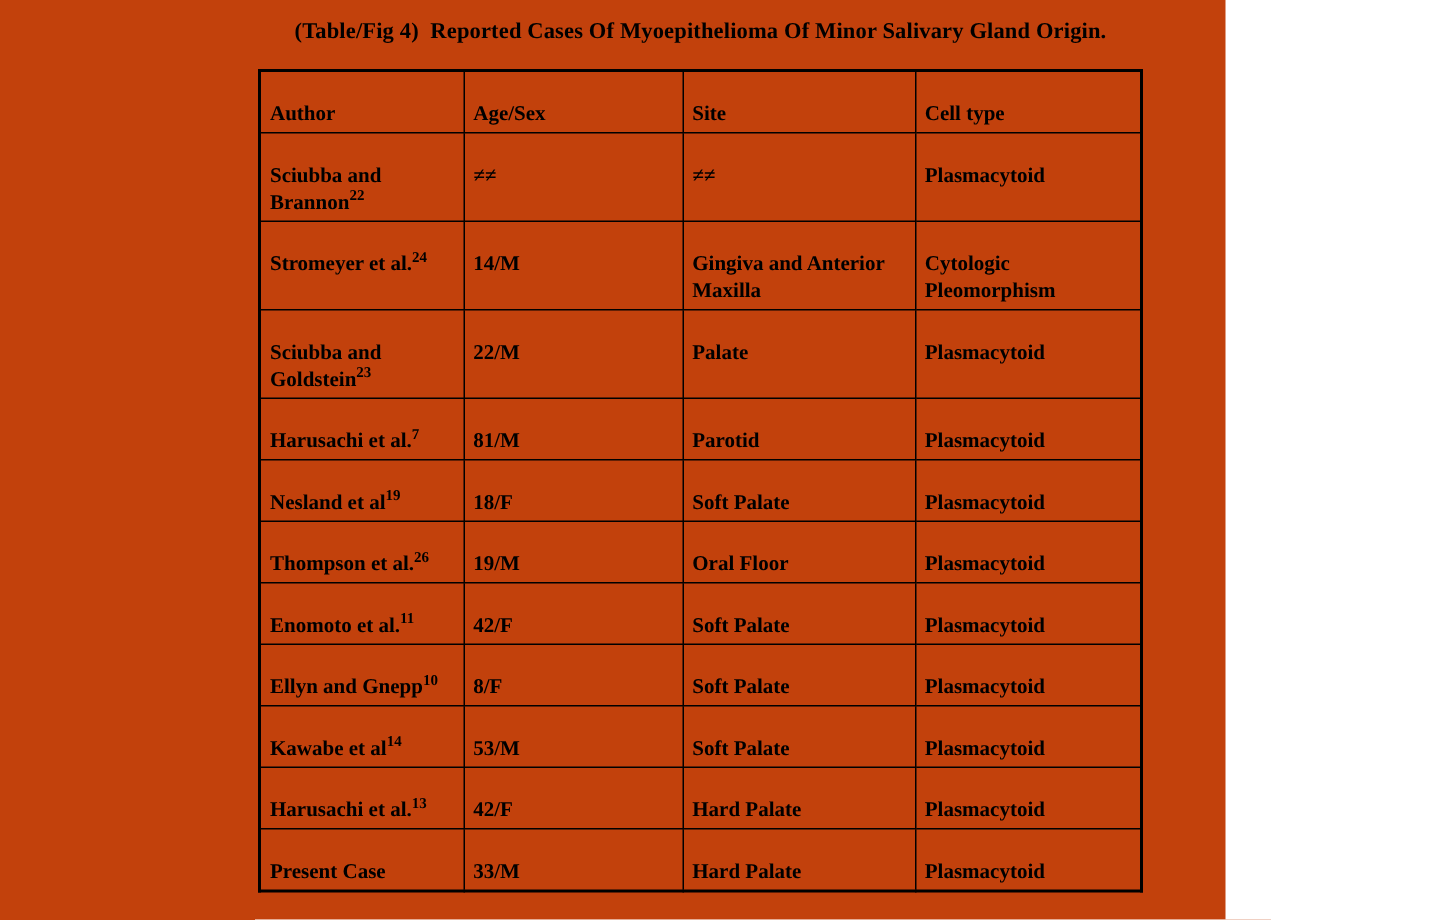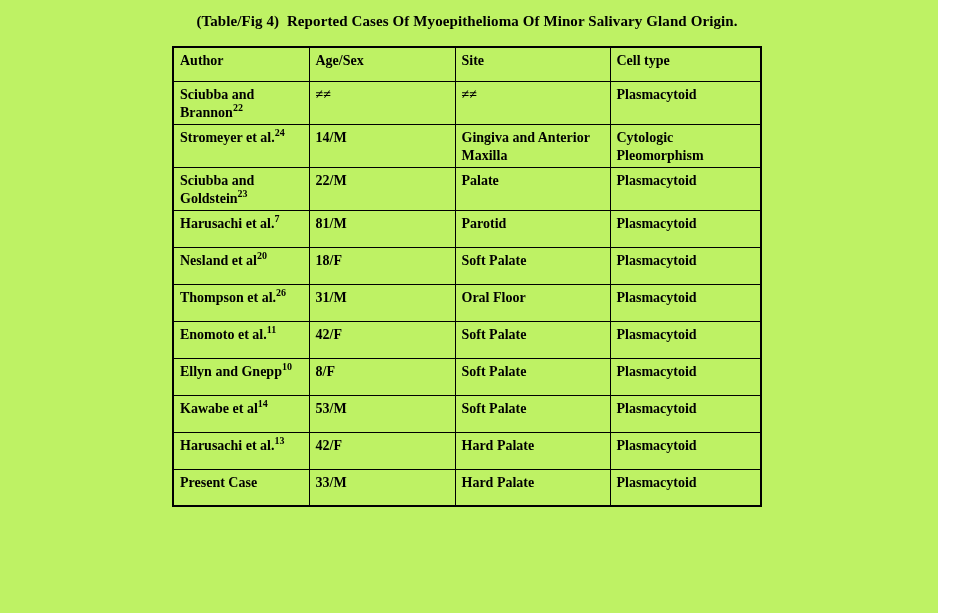--- a/index.html
+++ b/index.html
@@ -2,23 +2,23 @@
 <html><head>
 <meta charset="utf-8">
 <style>
   html, body {
     margin: 0;
     padding: 0;
     background: #ffffff;
   }
   .page {
     position: relative;
-    width: 938px;
+    width: 817px;
     height: 613px;
-    background: #bef264;
+    background: #c2410c;
     overflow: hidden;
     font-family: "Liberation Serif", "DejaVu Serif", serif;
     color: #000000;
   }
   .doc-title {
     position: absolute;
     left: 172px;
     top: 13px;
     width: 590px;
     text-align: center;
@@ -40,21 +40,21 @@
   table.cases col.c-agesex   { width: 146px; }
   table.cases col.c-site     { width: 155px; }
   table.cases col.c-celltype { width: 151px; }
   table.cases th, table.cases td {
     border: 1px solid #000000;
     vertical-align: top;
     text-align: left;
     font-size: 14px;
     font-weight: bold;
     line-height: 18px;
-    padding: 4px 4px 2px 6px;
+    padding: 20px 4px 2px 6px;
     overflow: hidden;
   }
   table.cases thead tr { height: 34px; }
   table.cases tbody tr { height: 37px; }
   sup.ref {
     font-size: 10px;
     font-weight: bold;
     line-height: 0;
     vertical-align: super;
     text-align: center;
@@ -112,30 +112,30 @@
     </tr>
 
     <tr>
       <td><span class="author-text">Harusachi et al.</span><sup class="ref">7</sup></td>
       <td>81/M</td>
       <td>Parotid</td>
       <td>Plasmacytoid</td>
     </tr>
 
     <tr>
-      <td><span class="author-text">Nesland et al</span><sup class="ref">20</sup></td>
+      <td><span class="author-text">Nesland et al</span><sup class="ref">19</sup></td>
       <td>18/F</td>
       <td>Soft Palate</td>
       <td>Plasmacytoid</td>
     </tr>
 
 
     <tr>
       <td><span class="author-text">Thompson et al.</span><sup class="ref">26</sup></td>
-      <td>31/M</td>
+      <td>19/M</td>
       <td>Oral Floor</td>
       <td>Plasmacytoid</td>
     </tr>
 
     <tr>
       <td><span class="author-text">Enomoto et al.</span><sup class="ref">11</sup></td>
       <td>42/F</td>
       <td>Soft Palate</td>
       <td>Plasmacytoid</td>
     </tr>

